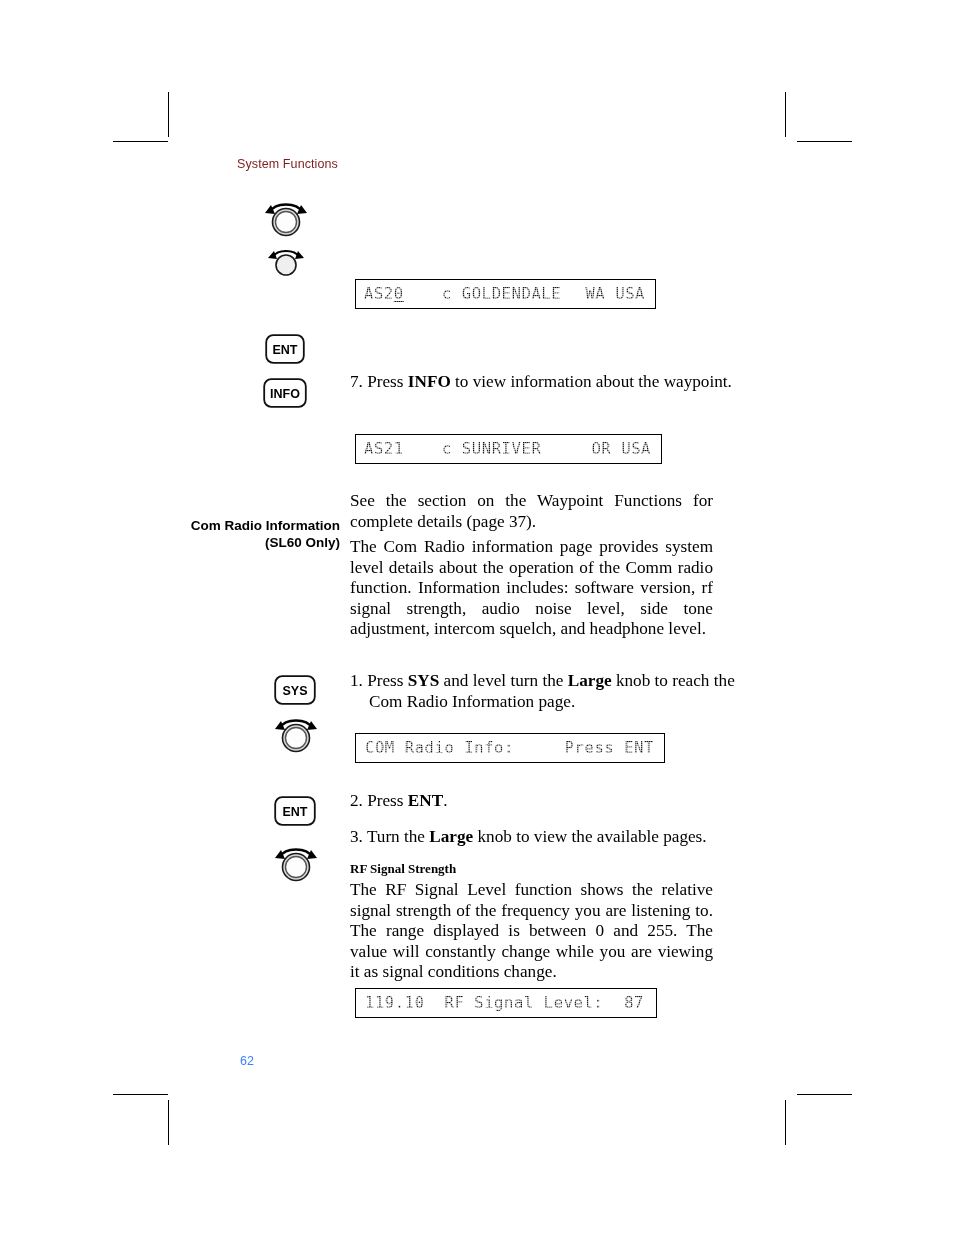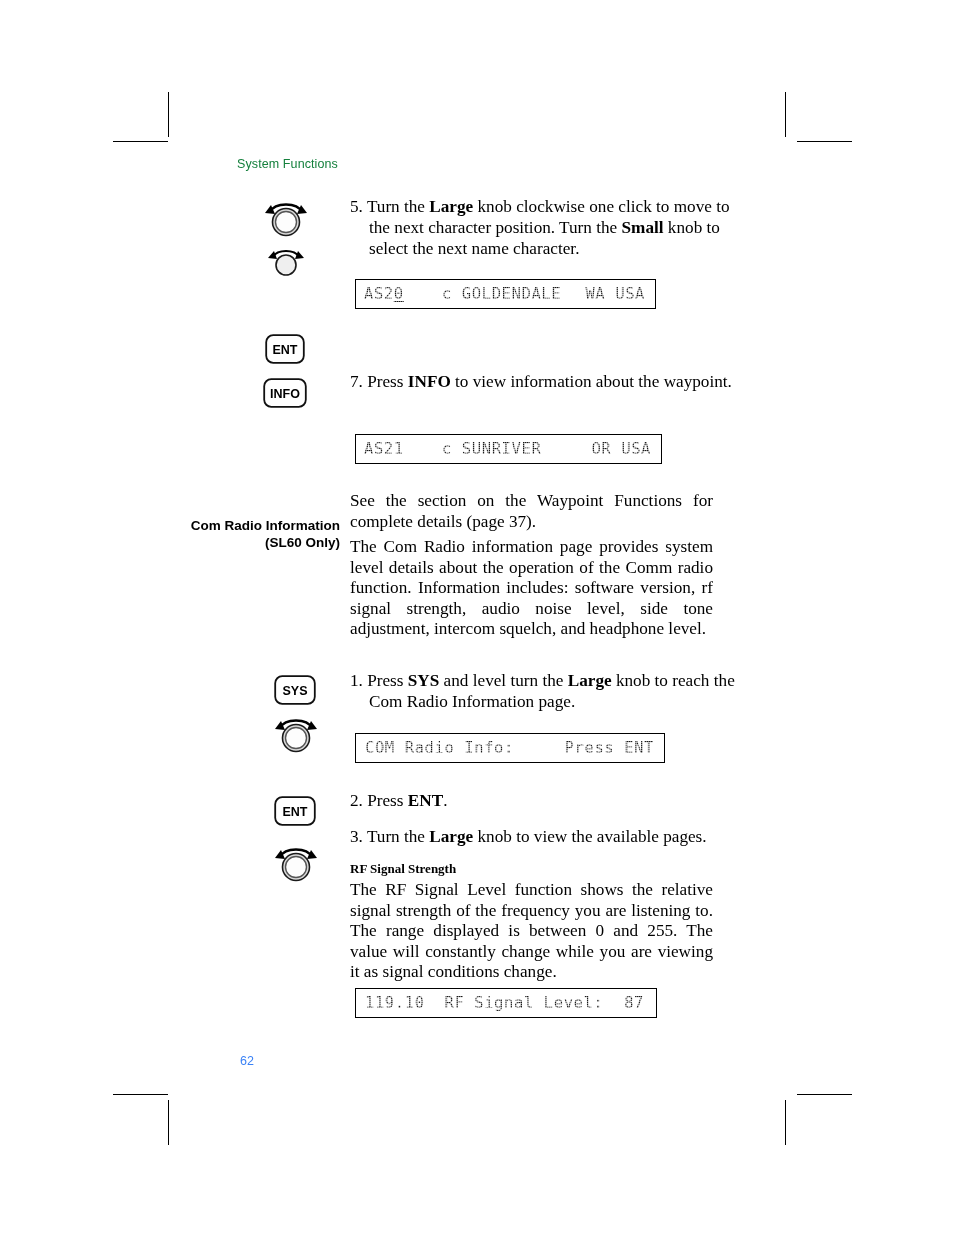--- a/index.html
+++ b/index.html
@@ -40,21 +40,21 @@
     top: 155px;
     width: 478px;
     height: 34px;
   }
   .header-title {
     position: absolute;
     left: 0;
     top: 2px;
     font-family: "Liberation Sans", sans-serif;
     font-size: 12.5px;
-    color: #15803d;
+    color: #7f1d1d;
     letter-spacing: 0.1px;
   }
   .logo {
     position: absolute;
     right: 0;
     top: -8px;
     width: 125px;
     height: 42px;
   }
   .logo svg { display: block; }
@@ -193,24 +193,20 @@
 
   <div class="icon-box" style="left:265px; top:244px;">
     <svg width="42" height="34" viewBox="0 0 42 34" xmlns="http://www.w3.org/2000/svg">
       <path d="M8 13 C12 5, 30 5, 34 13" stroke="#000" stroke-width="2.2" fill="none"></path>
       <polygon points="9,7 3,14 12,15" fill="#000"></polygon>
       <polygon points="33,7 39,14 30,15" fill="#000"></polygon>
       <circle cx="21" cy="21" r="10" fill="#efefef" stroke="#1a1a1a" stroke-width="1.6"></circle>
     </svg>
   </div>
 
-  <div class="step" style="top:196px;">
-    <span>5.</span>
-    <span>Turn the </span><b>Large</b><span> knob clockwise one click to move to the next character position. Turn the </span><b>Small</b><span> knob to select the next name character.</span>
-  </div>
 
   <div class="lcd" style="left:355px; top:279px; width:301px;">
     <div class="lcd-row">
       <span class="lcd-seg" style="left:8px;"><span>AS2</span><span class="cursor-underline">0</span></span>
       <span class="lcd-seg" style="left:86px;">c GOLDENDALE</span>
       <span class="lcd-seg" style="right:10px;">WA USA</span>
     </div>
   </div>
 
   <div class="icon-box" style="left:265px; top:334px;">

